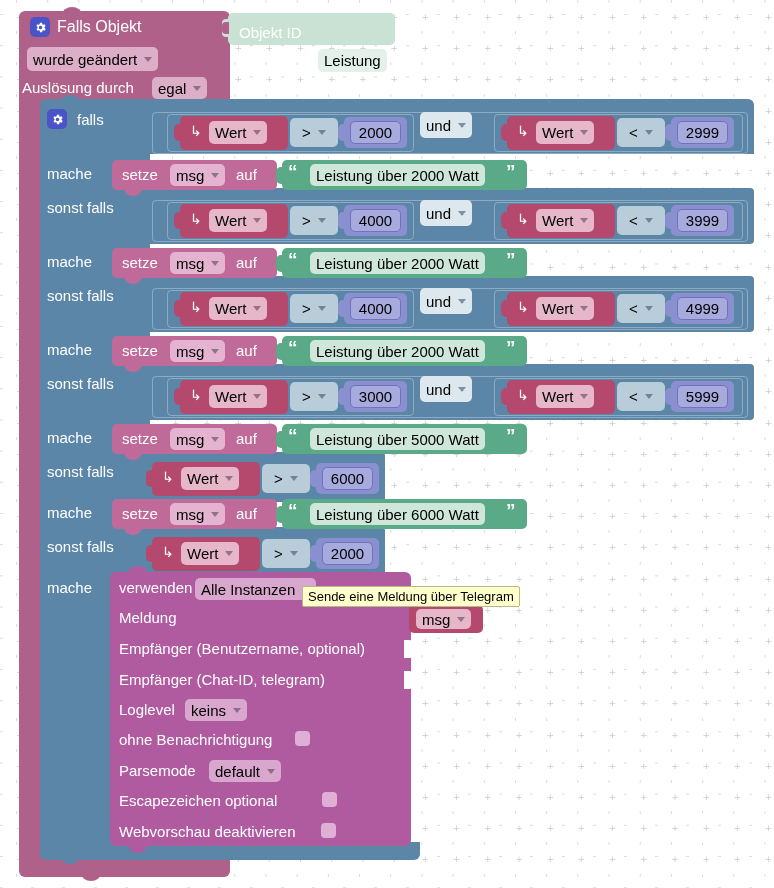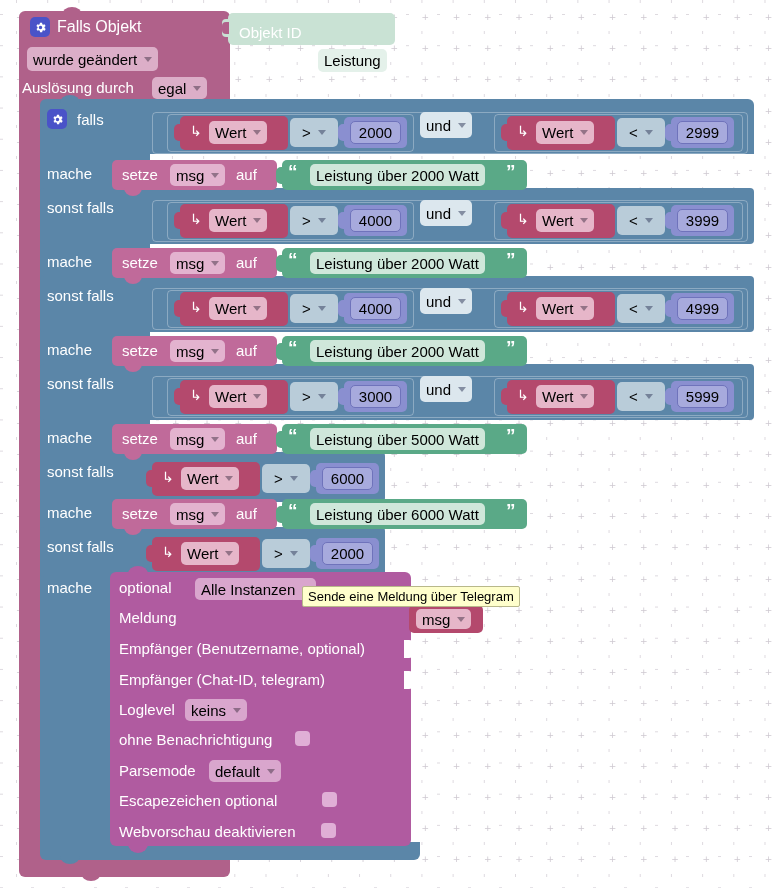--- a/index.html
+++ b/index.html
@@ -1224,21 +1224,21 @@
         <span>Leistung über 6000 Watt</span>
       </div>
       <div class="lbl blk" style="left: 394px; top: 1px; font-size: 19px; font-weight: bold;">”</div>
     </div>
   </div>
 
 <div class="blk c-tg" style="left:110px;top:572px;width:301px;height:274px;border-radius:6px;"></div>
 <div class="blk c-tg" style="left:128px;top:566px;width:20px;height:8px;border-radius:50% 50% 0 0/100% 100% 0 0;"></div>
 <div class="blk c-tg" style="left:128px;top:844px;width:20px;height:9px;border-radius:0 0 50% 50%/0 0 100% 100%;"></div>
 
-<div class="lbl blk" style="left:119px;top:579px;">optional</div>
+<div class="lbl blk" style="left:119px;top:579px;">verwenden</div>
 <div class="field f-tg blk" style="left:195px;top:578px;height:22px;">
   <span>Alle Instanzen</span>
   <span class="caret"></span>
 </div>
 
 <div class="lbl blk" style="left:119px;top:609px;">Meldung</div>
 
 <div class="blk" style="left:404px;top:609px;width:10px;height:20px;background:#b05ba0;border-radius:0 4px 4px 0;"></div>
 <div class="blk c-var" style="left:409px;top:605px;width:74px;height:28px;border-radius:5px;">
   <div class="field f-var" style="position:absolute;left:7px;top:4px;height:20px;">

